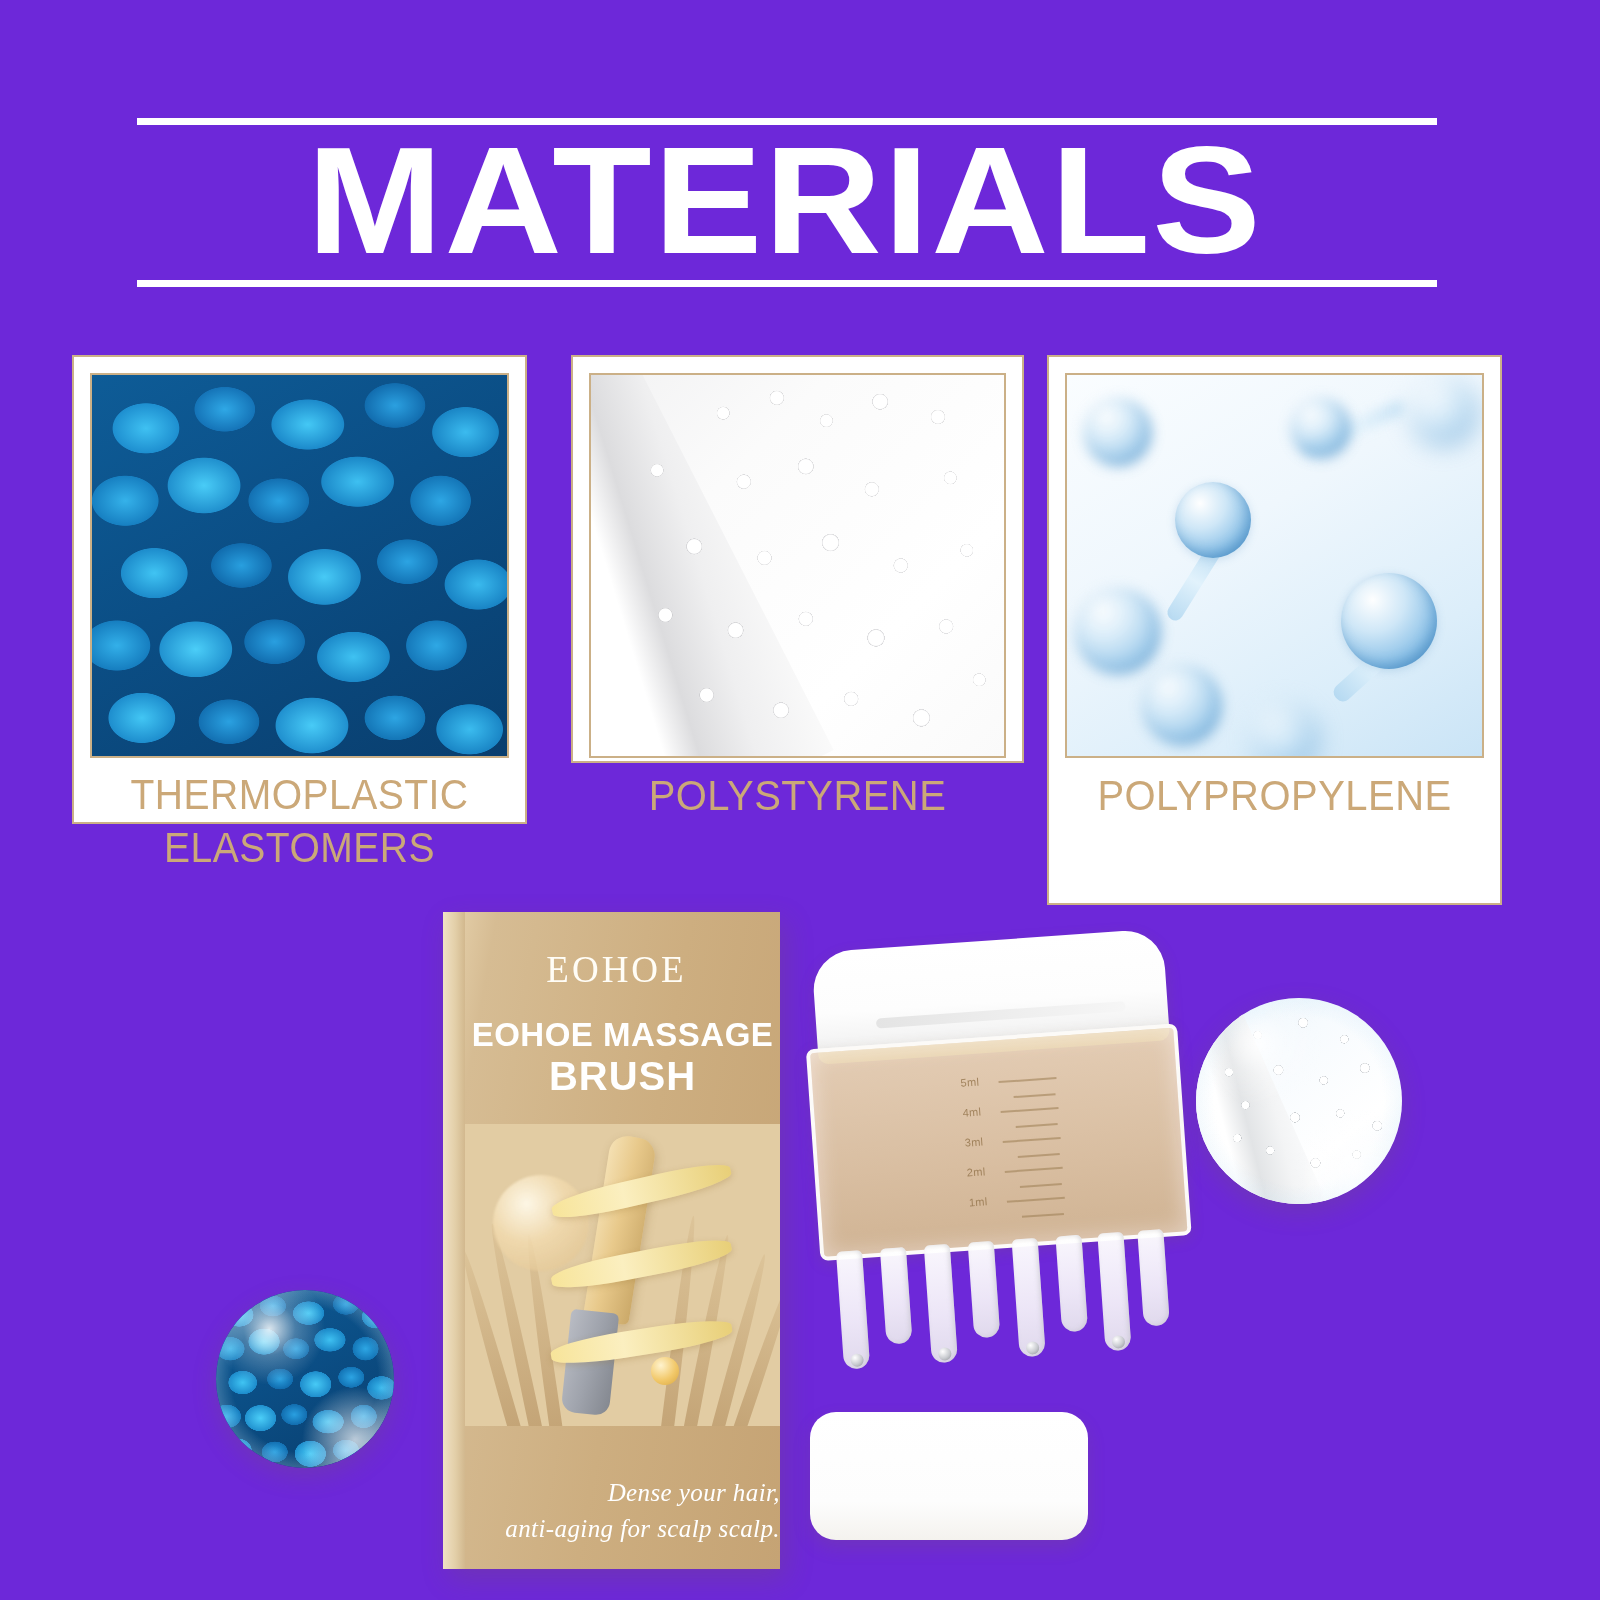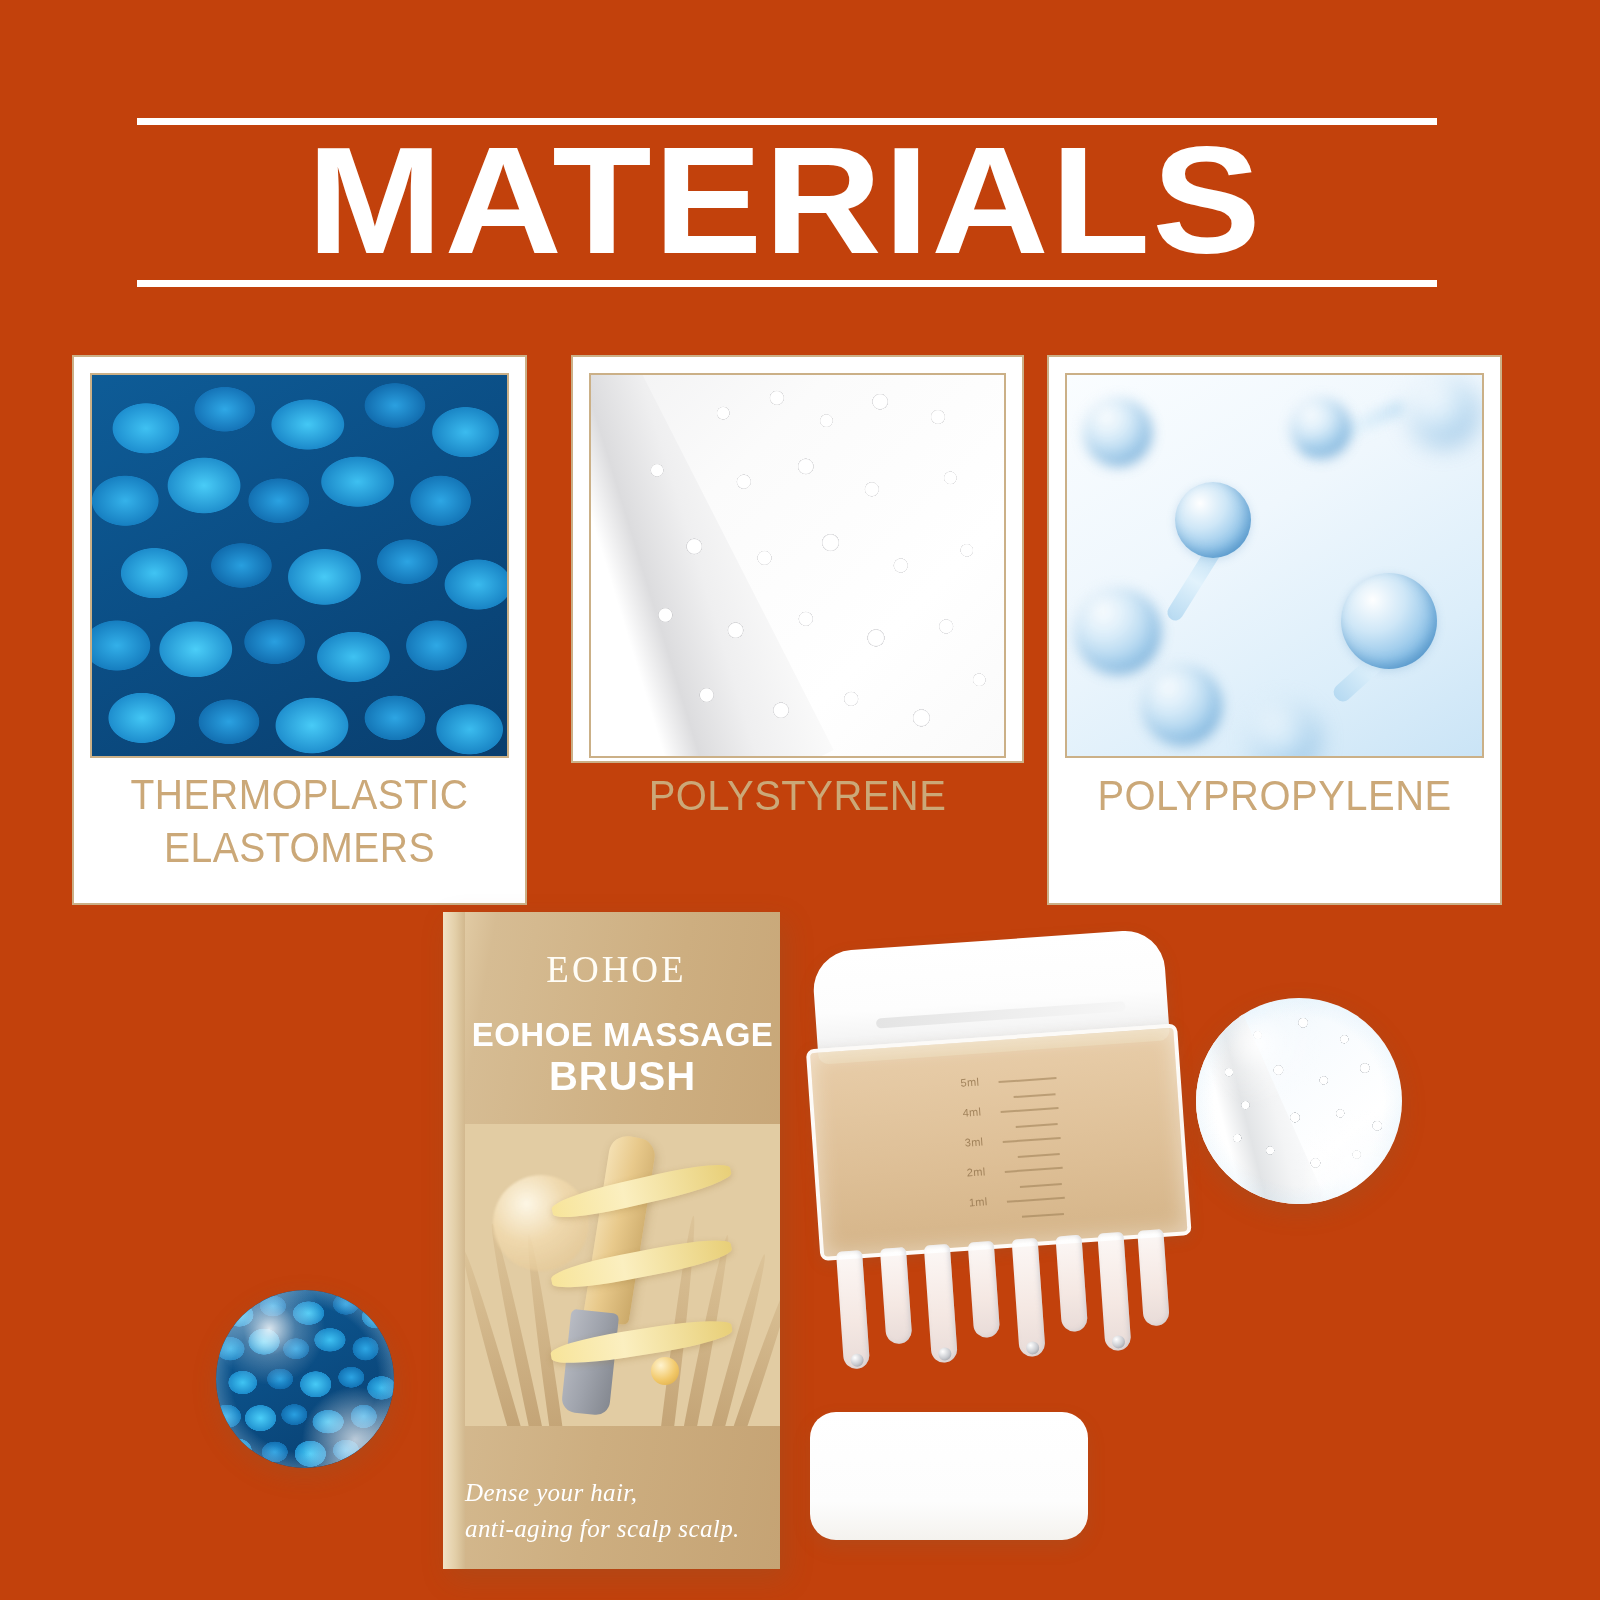--- a/index.html
+++ b/index.html
@@ -10,21 +10,21 @@
     width: 1600px;
     height: 1600px;
     overflow: hidden;
     font-family: "Liberation Sans", sans-serif;
   }
 
   #page {
     position: relative;
     width: 1600px;
     height: 1600px;
-    background: #c2410c;
+    background: #6d28d9;
     overflow: hidden;
   }
 
   
   #header {
     position: absolute;
     left: 137px;
     top: 112px;
     width: 1300px;
     height: 180px;
@@ -81,21 +81,21 @@
     color: #CBA878;
     font-size: 43px;
     font-weight: 400;
     text-align: center;
     letter-spacing: 0.5px;
     line-height: 1.25;
     transform: scaleX(0.93);
   }
   .card-label.two-line { font-size: 42px; }
 
-  #card-1 { left: 72px;   top: 355px; width: 455px; height: 550px; }
+  #card-1 { left: 72px;   top: 355px; width: 455px; height: 469px; }
   #card-2 { left: 571px;  top: 355px; width: 453px; height: 408px; }
   #card-3 { left: 1047px; top: 355px; width: 455px; height: 550px; padding-left: 44px; }
 
   
   .photo-tpe {
     width: 100%; height: 100%;
     background:
       radial-gradient(ellipse 11% 9% at 13% 14%, #3FC1F2 0%, #1E8FD0 72%, rgba(20,90,160,0) 74%),
       radial-gradient(ellipse 10% 8% at 32% 9%,  #2FA8E6 0%, #1574B8 72%, rgba(20,90,160,0) 74%),
       radial-gradient(ellipse 12% 9% at 52% 13%, #44C8F5 0%, #1C8ACB 72%, rgba(20,90,160,0) 74%),
@@ -303,21 +303,21 @@
     top: 77%;
     width: 28px;
     height: 28px;
     border-radius: 50%;
     background: radial-gradient(circle at 35% 30%, #FFF3CE 0%, #F2C96B 55%, #D9A63F 100%);
   }
   #box-tagline {
     position: absolute;
     left: 22px; right: 0;
     bottom: 22px;
-    text-align: left;
+    text-align: right;
     color: #FFFFFF;
     font-family: "Liberation Serif", serif;
     font-style: italic;
     font-size: 25px;
     line-height: 1.45;
     letter-spacing: 0.4px;
   }
 
   
   #device {

